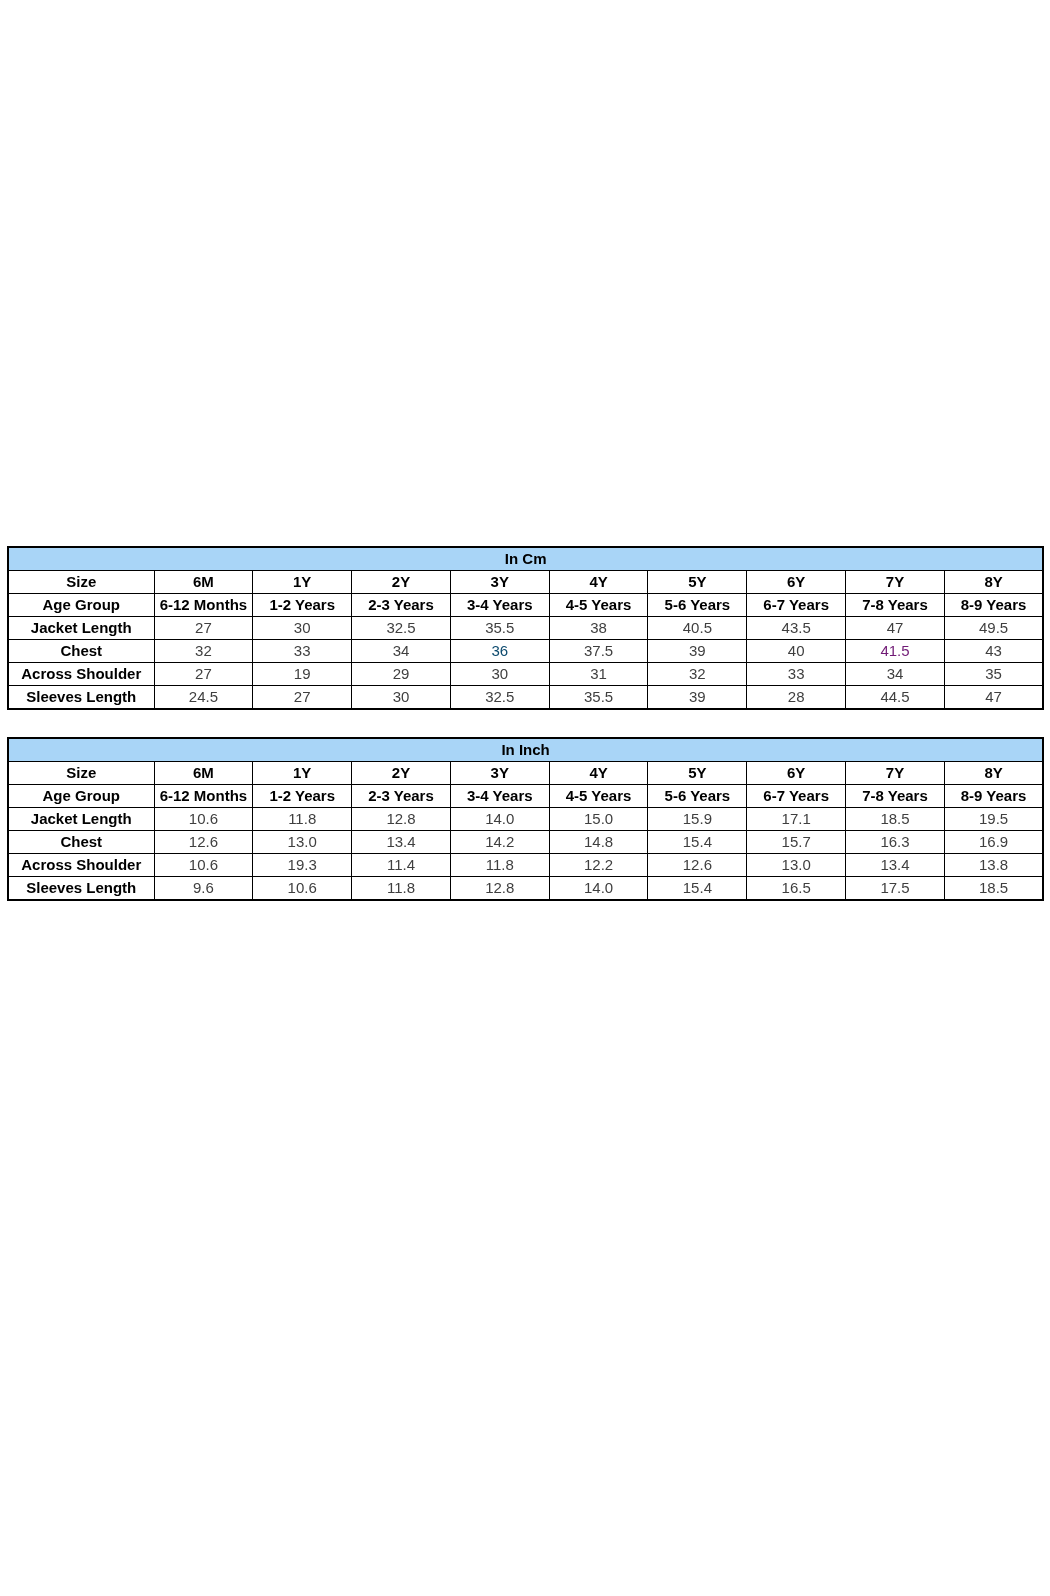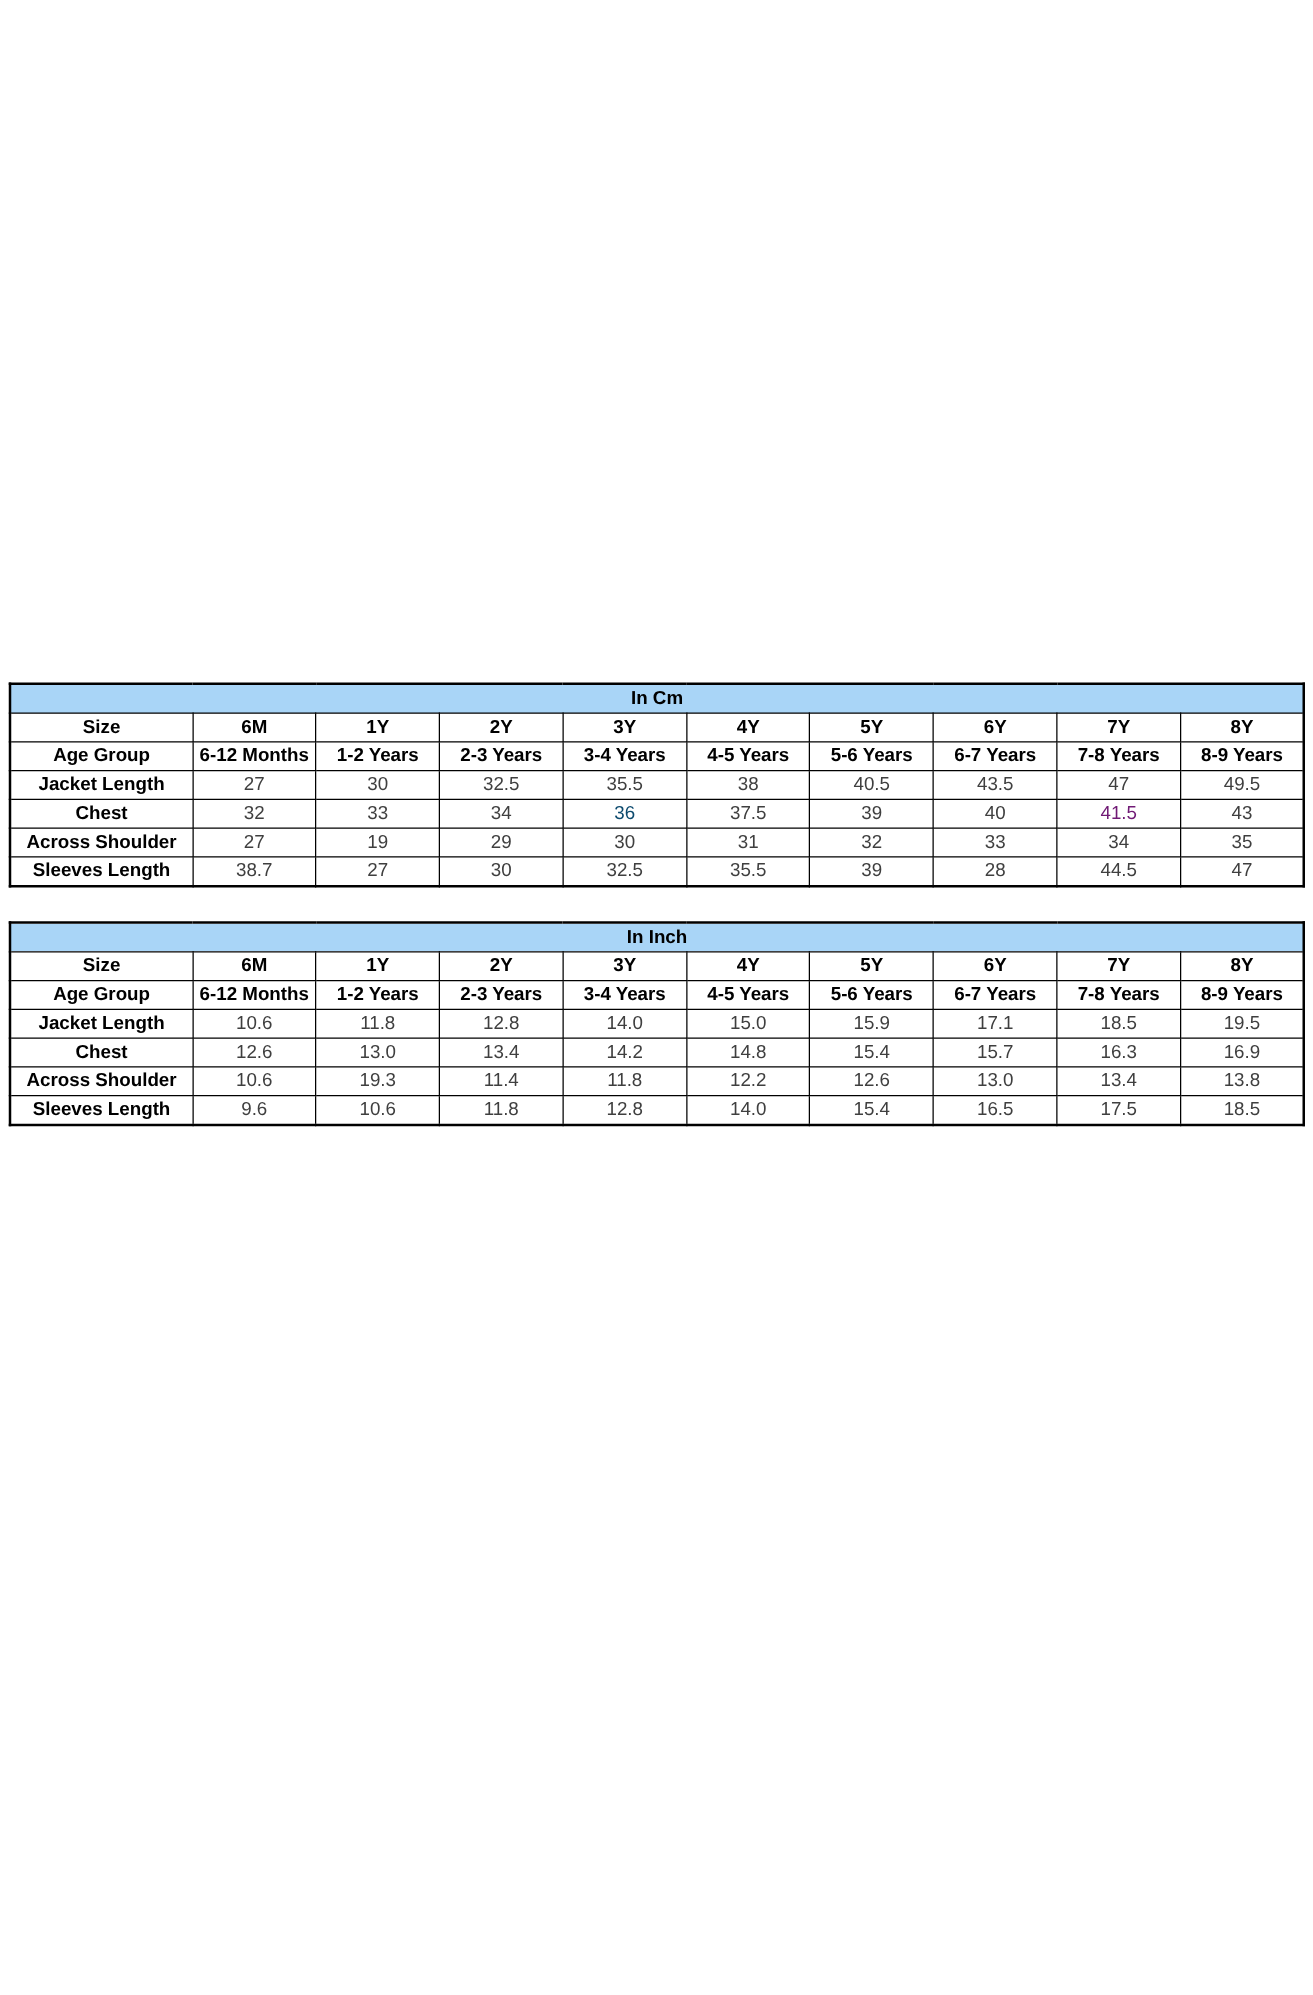--- a/index.html
+++ b/index.html
@@ -139,21 +139,21 @@
             <td class="value-cell" style="color: rgb(63, 63, 63);">29</td>
             <td class="value-cell" style="color: rgb(63, 63, 63);">30</td>
             <td class="value-cell" style="color: rgb(63, 63, 63);">31</td>
             <td class="value-cell" style="color: rgb(63, 63, 63);">32</td>
             <td class="value-cell" style="color: rgb(63, 63, 63);">33</td>
             <td class="value-cell" style="color: rgb(63, 63, 63);">34</td>
             <td class="value-cell" style="color: rgb(63, 63, 63);">35</td>
           </tr>
           <tr>
             <td class="metric-label">Sleeves Length</td>
-            <td class="value-cell" style="color: rgb(63, 63, 63);">38.7</td>
+            <td class="value-cell" style="color: rgb(63, 63, 63);">24.5</td>
             <td class="value-cell" style="color: rgb(63, 63, 63);">27</td>
             <td class="value-cell" style="color: rgb(63, 63, 63);">30</td>
             <td class="value-cell" style="color: rgb(63, 63, 63);">32.5</td>
             <td class="value-cell" style="color: rgb(63, 63, 63);">35.5</td>
             <td class="value-cell" style="color: rgb(63, 63, 63);">39</td>
             <td class="value-cell" style="color: rgb(63, 63, 63);">28</td>
             <td class="value-cell" style="color: rgb(63, 63, 63);">44.5</td>
             <td class="value-cell" style="color: rgb(63, 63, 63);">47</td>
           </tr>
         </tbody>

